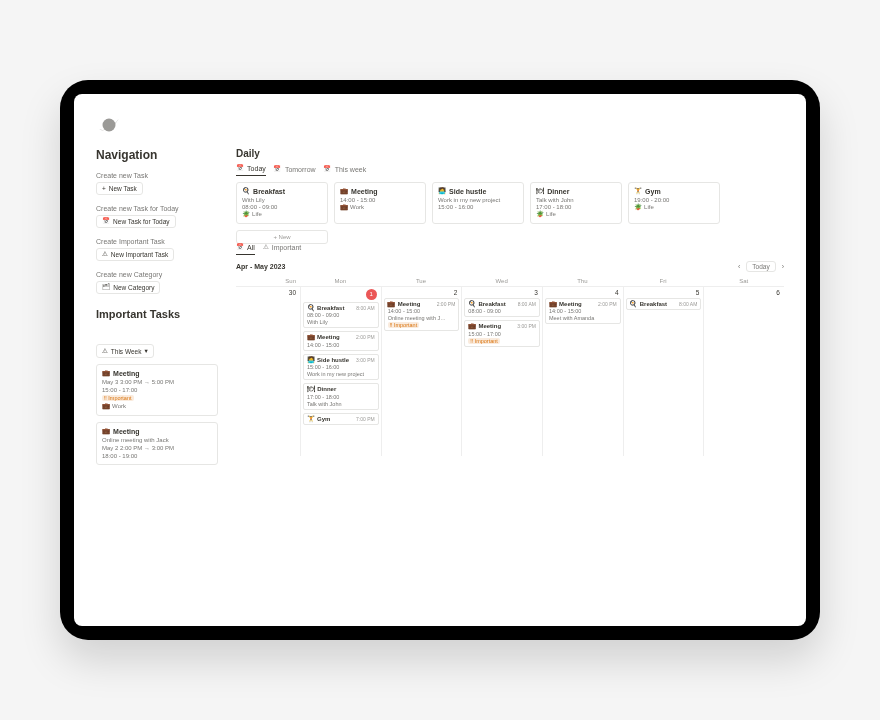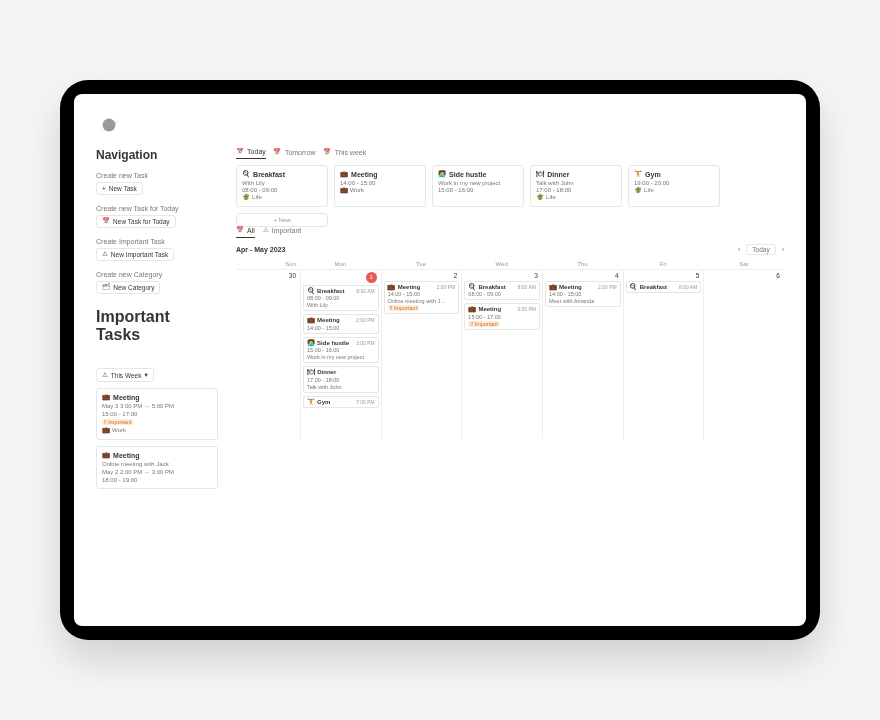--- a/index.html
+++ b/index.html
@@ -46,21 +46,21 @@
     gap: 3px;
     border: 1px solid #e6e6e4;
     border-radius: 3px;
     padding: 2px 5px;
     font-size: 6.5px;
     color: #37352f;
     background: #fff;
     cursor: pointer;
   }
   .section-heading { font-size: 10px; font-weight: 700; margin-bottom: 6px; }
-  .imp-heading { font-size: 16px; font-weight: 700; margin-top: 14px; margin-bottom: 24px; }
+  .imp-heading { font-size: 11px; font-weight: 700; margin-top: 14px; margin-bottom: 24px; }
   .chip {
     display: inline-flex; align-items: center; gap: 3px;
     border: 1px solid #e6e6e4; border-radius: 3px;
     padding: 2px 5px; font-size: 6.5px; background:#fff;
   }
   .task-card {
     border: 1px solid #e6e6e4; border-radius: 3px;
     padding: 5px; font-size: 6.5px; margin-top: 6px;
     background:#fff;
   }
@@ -171,20 +171,21 @@
             <span>Meeting</span>
           </div>
           <div class="tline">Online meeting with Jack</div>
           <div class="tline">May 2 2:00 PM → 3:00 PM</div>
           <div class="tline">18:00 - 19:00</div>
         </div>
       </aside>
 
       <main class="main">
 
+        <div class="section-heading">Daily</div>
         <div class="tabs">
           <div class="tab active">
               <span class="emoji">📅</span>
               <span>Today</span>
             </div>
           <div class="tab">
               <span class="emoji">📅</span>
               <span>Tomorrow</span>
             </div>
           <div class="tab">

